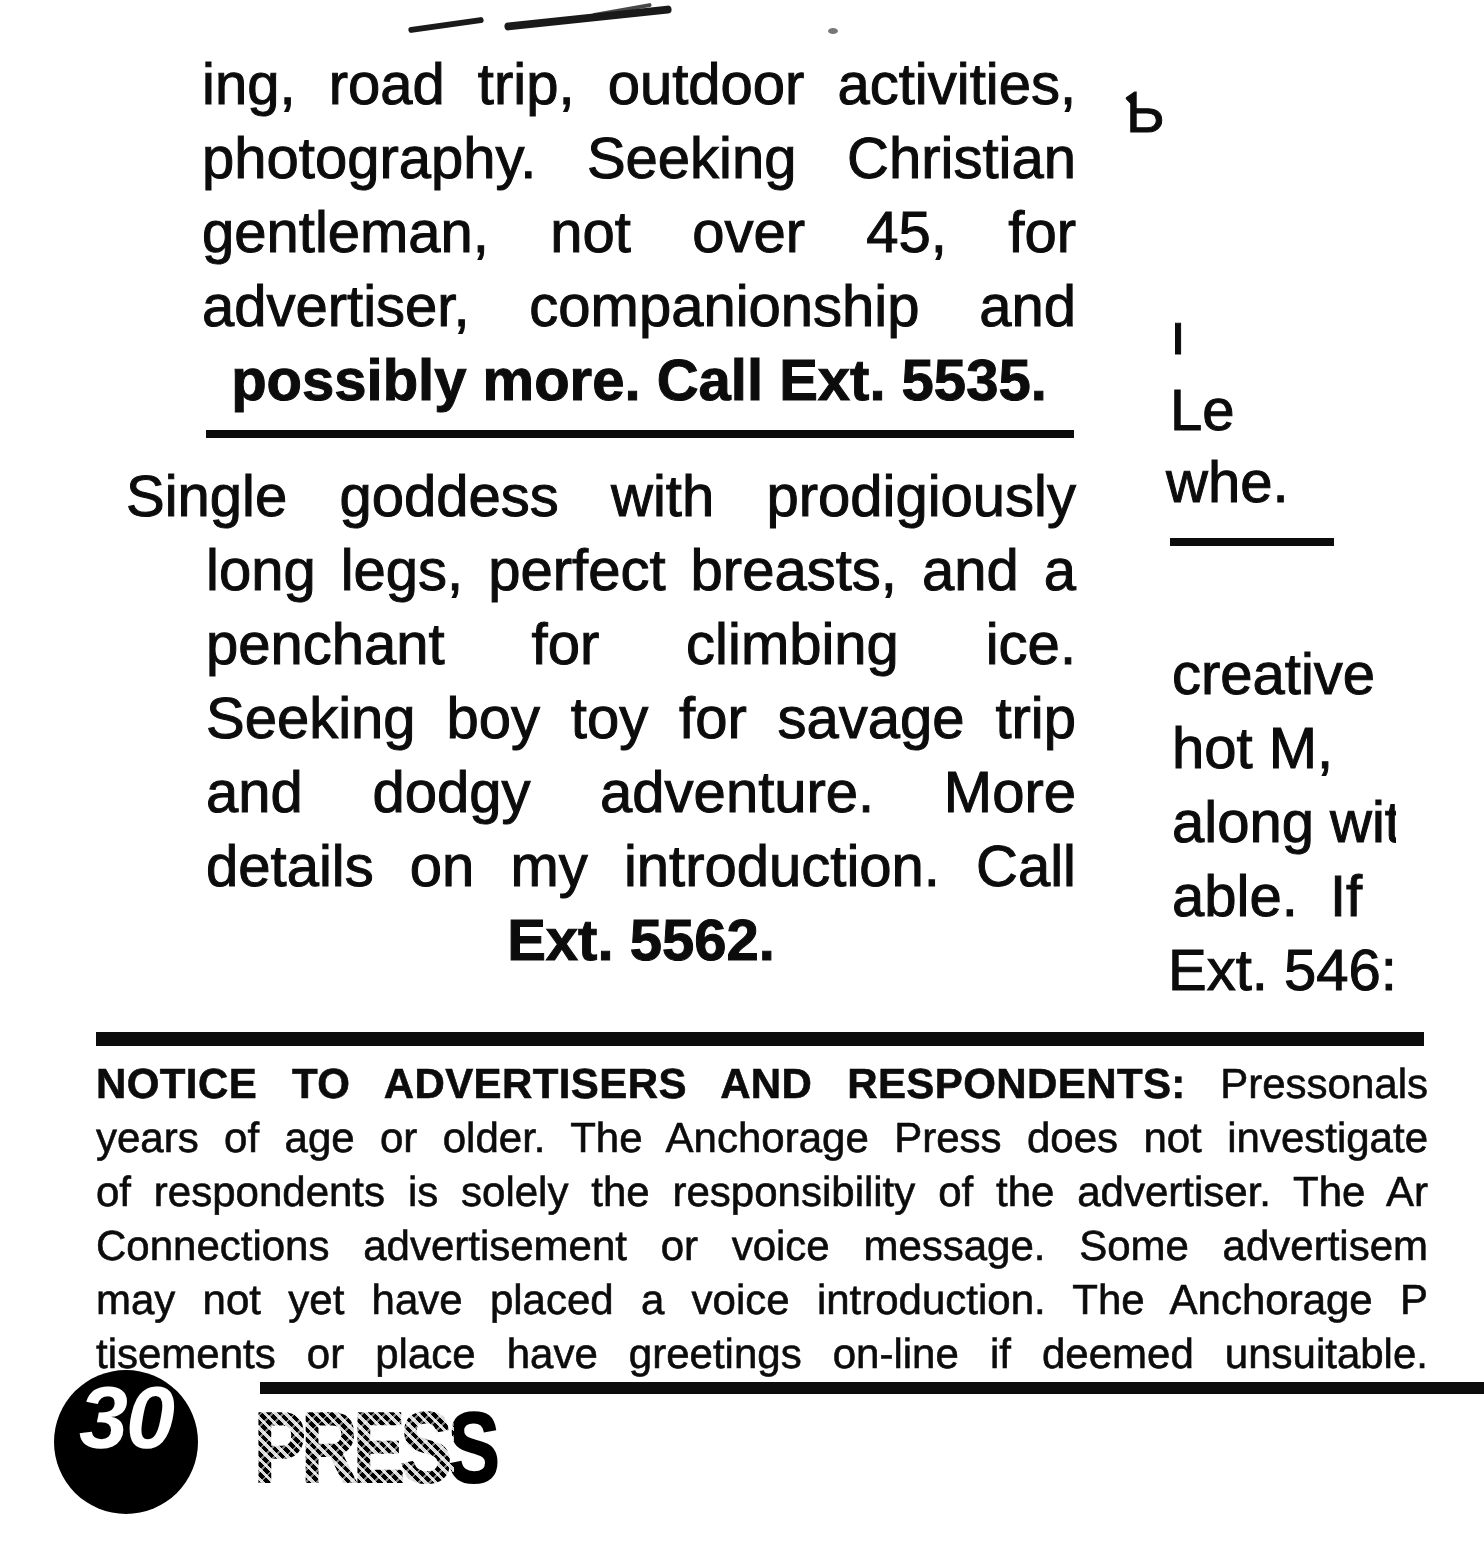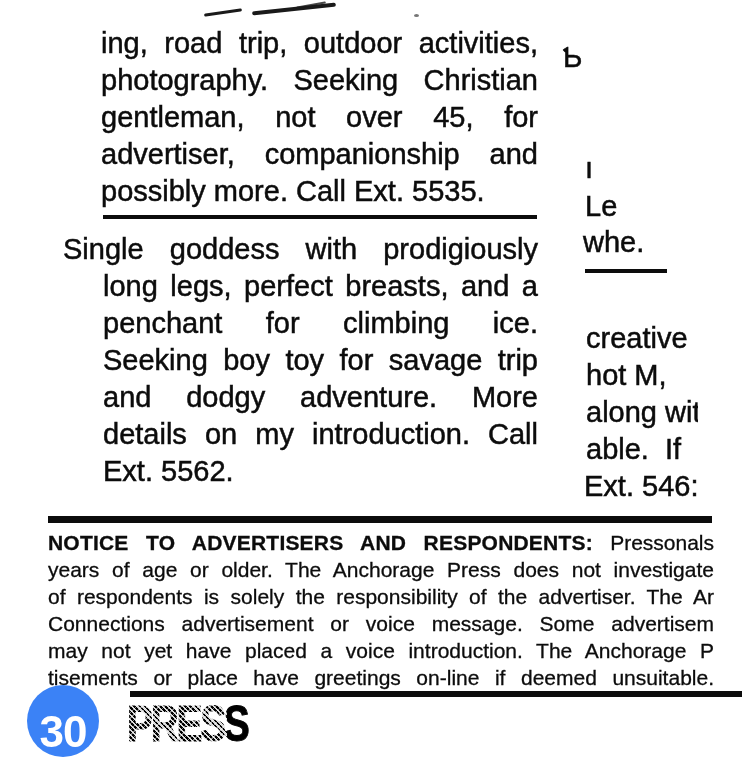--- a/index.html
+++ b/index.html
@@ -4,42 +4,42 @@
 <style>
   html,body{margin:0;padding:0;}
   body{width:742px;height:784px;overflow:hidden;background:#ffffff;
        font-family:"Liberation Sans","DejaVu Sans",sans-serif;color:#0c0c0c;}
   .page{position:absolute;left:0;top:0;width:674px;height:784px;background:#fff;}
 
   
   .ad{position:absolute;-webkit-text-stroke:0.5px #0c0c0c;}
   .ad .ln{height:37px;line-height:37px;font-size:29px;white-space:nowrap;}
   .ad .jline{text-align:justify;text-align-last:justify;white-space:normal;}
-  .ad .lline{text-align:left;}
+  .ad .lline{text-align:center;font-weight:bold;}
   .indent{margin-left:40px;}
 
   
   .rule{position:absolute;background:#0c0c0c;}
 
   
   .col3{position:absolute;left:553px;top:0;width:145px;height:520px;overflow:hidden;}
   .frag{position:absolute;font-size:29px;line-height:37px;white-space:pre;
         -webkit-text-stroke:0.5px #0c0c0c;}
 
   
   .notice{position:absolute;left:48px;top:529px;width:666px;}
   .notice .nln{height:27px;line-height:27px;font-size:21px;
                text-align:justify;text-align-last:justify;
                -webkit-text-stroke:0.3px #0c0c0c;}
   .notice b{font-weight:bold;letter-spacing:0.2px;}
 
   
   .page-badge{position:absolute;left:27px;top:685px;width:72px;height:72px;
-              background:#3b82f6;border-radius:50%;display:flex;align-items:flex-end;
-              justify-content:center;}
+              background:#000000;border-radius:50%;display:flex;align-items:flex-start;
+              justify-content:center;font-style:italic;}
   .page-badge span{color:#fff;font-weight:bold;font-size:44px;letter-spacing:-1px;}
   .press-logo{position:absolute;left:127px;top:699px;width:110px;height:52px;}
   .press-logo .txt{font-weight:bold;font-size:50px;line-height:50px;letter-spacing:-3px;
                    transform:scaleX(0.78);transform-origin:0 0;color:#000;
                    -webkit-text-stroke:1px #000;}
   .press-logo .hatch{position:absolute;left:0;top:0;width:100px;height:52px;
       background:
         repeating-linear-gradient(45deg,rgba(255,255,255,0) 0 2px,rgba(255,255,255,.85) 2px 3.6px),
         repeating-linear-gradient(-45deg,rgba(255,255,255,0) 0 3px,rgba(255,255,255,.5) 3px 4px);}
 

